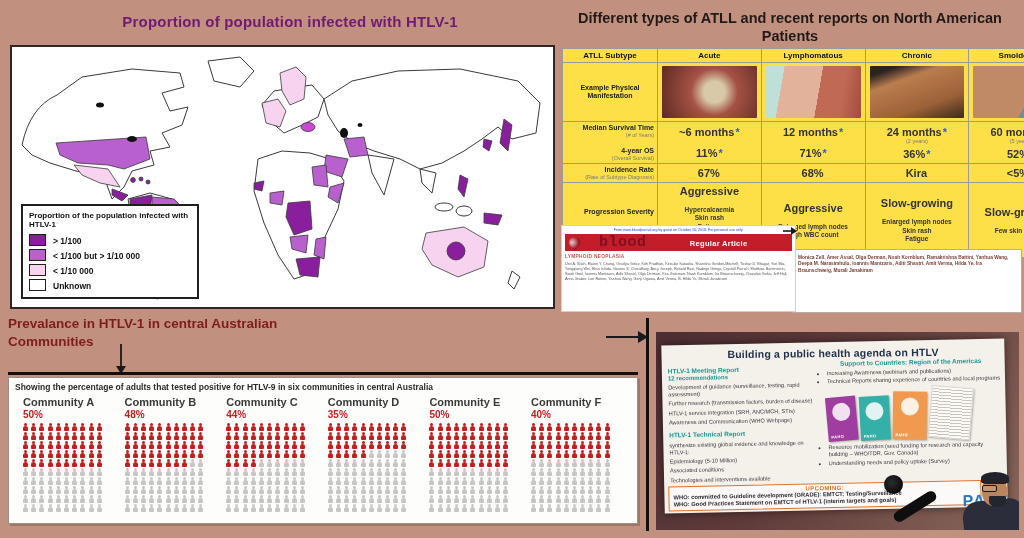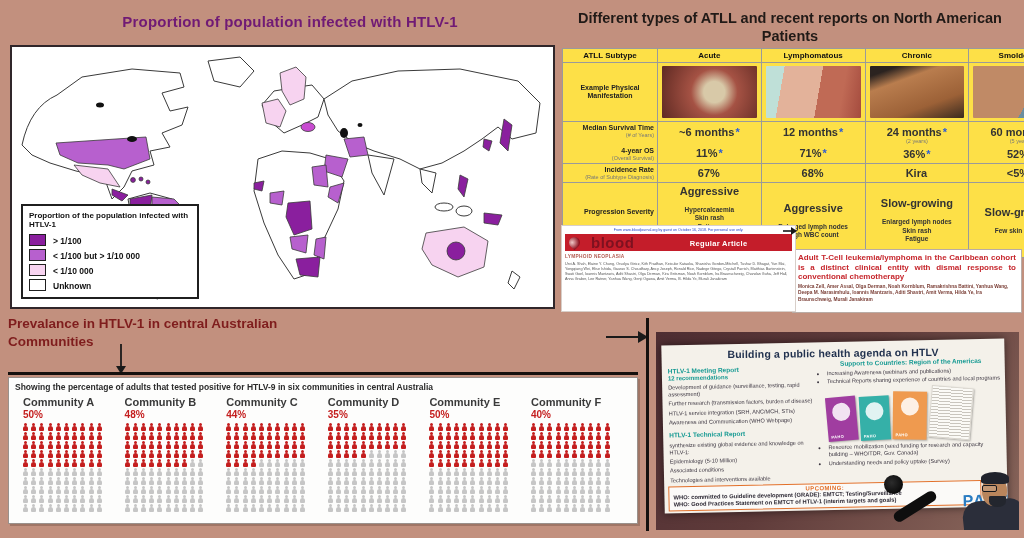--- a/index.html
+++ b/index.html
@@ -49,22 +49,22 @@
   .symptoms{font-size:6.5px;font-weight:bold;color:#333;white-space:pre-line;line-height:1.25;}
 
   
   .blood-card{position:absolute;left:562px;top:226px;width:233px;height:85px;background:#fff;
     z-index:5;box-shadow:0 0 0 1px #d8cfc9;padding:2px 3px;box-sizing:border-box;overflow:hidden;}
   .access-note{font-size:6px;transform:scale(.6);transform-origin:50% 0;color:#2244cc;
     text-align:center;white-space:nowrap;height:5px;}
   .blood-banner{position:relative;height:17px;background:#c41d2a;margin-top:1px;display:flex;align-items:center;}
   .blood-drop{width:11px;height:11px;border-radius:50% 50% 50% 0;transform:rotate(-45deg);
     background:radial-gradient(circle at 35% 35%,#efc7c7,#8f1220 70%);margin-left:4px;flex:0 0 auto;}
-  .blood-logo{font-family:Liberation Sans, sans-serif;font-size:15px;font-weight:bold;color:#7e1120;
-    margin-left:11px;line-height:1;letter-spacing:.5px;}
+  .blood-logo{font-family:Liberation Mono, monospace;font-size:15px;font-weight:bold;color:#7e1120;
+    margin-left:19px;line-height:1;letter-spacing:.5px;}
   .banner-label{position:absolute;left:55%;top:50%;transform:translateY(-50%);
     color:#fff;font-size:7.5px;font-weight:bold;letter-spacing:.3px;}
   .section-label{font-size:4.8px;font-weight:bold;color:#b25a50;margin-top:3px;letter-spacing:.3px;}
   .blood-title{font-size:8px;font-weight:bold;color:#c6262c;line-height:1.2;margin-top:1px;}
   .blood-authors{font-size:6px;transform:scale(.62);transform-origin:0 0;width:161%;
     color:#555;line-height:1.35;margin-top:2px;}
 
   
   .carib-card{position:absolute;left:792px;top:249px;width:230px;height:64px;background:#fff;
     border:1px solid #b9aca6;box-sizing:border-box;padding:3px 5px;overflow:hidden;}
@@ -347,21 +347,20 @@
     <div class="section-label">LYMPHOID NEOPLASIA</div>
     <div class="blood-authors">Urvi A. Shah, Elaine Y. Chung, Orsolya Giricz, Kith Pradhan, Keisuke Kataoka, Shanisha Gordon-Mitchell, Tushar D. Bhagat, Yun Mai, Yongqiang Wei, Elise Ishida, Gaurav S. Choudhary, Ancy Joseph, Ronald Rice, Nadege Gitego, Crystall Parrish, Matthias Bartenstein, Swati Goel, Ioannis Mantzaris, Aditi Shastri, Olga Derman, Kira Gritsman, Noah Kornblum, Ira Braunschweig, Chandan Guha, Jeff Hall, Anna Graber, Lee Ratner, Yanhua Wang, Genji Ogawa, Amit Verma, B. Hilda Ye, Murali Janakiram</div>
   </div>
 
   <svg class="mini-arrow" width="14" height="10" viewBox="0 0 14 10">
     <line x1="0" y1="5" x2="9" y2="5" stroke="#1a1a1a" stroke-width="1.6"></line>
     <polygon points="8,1 14,5 8,9" fill="#1a1a1a"></polygon>
   </svg>
 
   <div class="carib-card">
-    <div class="carib-title">Adult T-Cell leukemia/lymphoma in the Caribbean cohort is a distinct clinical entity with dismal response to conventional chemotherapy</div>
     <div class="carib-authors">Monica Zell, Amer Assal, Olga Derman, Noah Kornblum, Ramakrishna Battini, Yanhua Wang, Deepa M. Narasimhulu, Ioannis Mantzaris, Aditi Shastri, Amit Verma, Hilda Ye, Ira Braunschweig, Murali Janakiram</div>
   </div>
 
   <div class="prev-title">Prevalance in HTLV-1 in central Australian Communities</div>
 
   <svg class="down-arrow" width="14" height="30" viewBox="0 0 14 30">
     <line x1="7" y1="0" x2="7" y2="24" stroke="#1a1a1a" stroke-width="1.8"></line>
     <polygon points="2,22 12,22 7,30" fill="#1a1a1a"></polygon>
   </svg>
   <div class="hline"></div>

